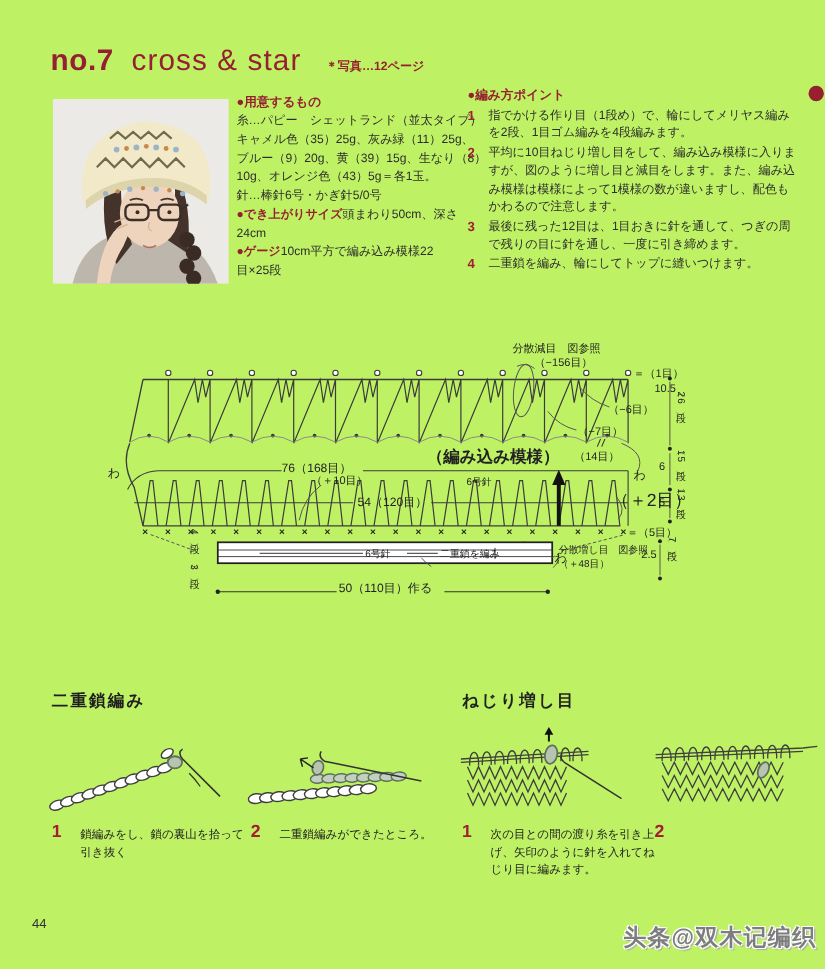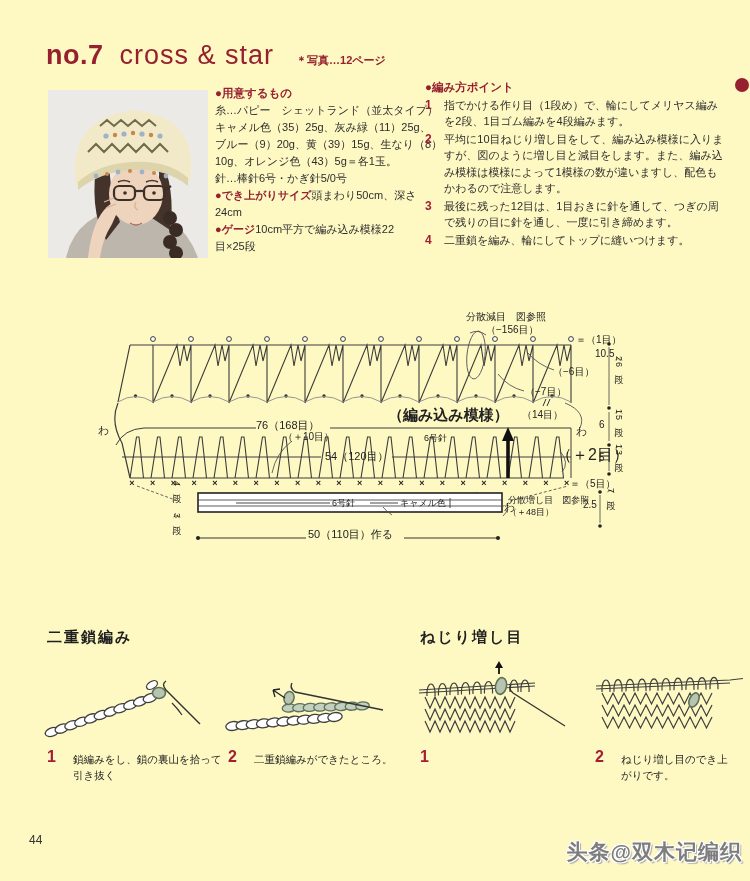--- a/index.html
+++ b/index.html
@@ -1,17 +1,17 @@
 <!DOCTYPE html>
 <html><head>
 <meta charset="utf-8">
 <style>
   html,body{margin:0;padding:0;}
   body{background:#ffffff;font-family:"Liberation Sans","DejaVu Sans",sans-serif;}
-  .page{position:relative;width:750px;height:881px;background:#fef9c3;overflow:hidden;color:#2d2d2d;}
+  .page{position:relative;width:750px;height:881px;background:#bef264;overflow:hidden;color:#2d2d2d;}
 
   
   .title-row{position:absolute;left:46px;top:40px;display:flex;align-items:baseline;white-space:nowrap;}
   .title-no{font-size:27px;font-weight:bold;color:#96202f;letter-spacing:.5px;}
   .title-name{font-size:27px;color:#96202f;margin-left:16px;letter-spacing:1px;}
   .title-ref{font-size:11px;font-weight:bold;color:#96202f;margin-left:22px;}
 
   .edge-dot{position:absolute;left:735px;top:78px;width:14px;height:14px;border-radius:50%;background:#96202f;}
 
   
@@ -234,21 +234,21 @@
   <div class="dlabel" style="left:388px;top:406px;font-size:15px;font-weight:bold">（編み込み模様）</div>
   <div class="dlabel" style="left:256px;top:418px;font-size:11px">76（168目）</div>
   <div class="dlabel" style="left:424px;top:432px;font-size:9px">6号針</div>
   <div class="dlabel" style="left:283px;top:430px;font-size:10px">（＋10目）</div>
   <div class="dlabel" style="left:325px;top:449px;font-size:11px">54（120目）</div>
   <div class="dlabel" style="left:556px;top:445px;font-size:16px">（＋2目）</div>
   <div class="dlabel" style="left:570px;top:477px;font-size:10px">＝（5目）</div>
   <div class="dlabel" style="left:508px;top:494px;font-size:9px">分散増し目　図参照</div>
   <div class="dlabel" style="left:508px;top:506px;font-size:9px">（＋48目）</div>
   <div class="dlabel" style="left:332px;top:497px;font-size:9px">6号針</div>
-  <div class="dlabel" style="left:400px;top:497px;font-size:9px">キャメル色</div>
+  <div class="dlabel" style="left:400px;top:497px;font-size:9px">二重鎖を編み</div>
   <div class="dlabel" style="left:504px;top:500px;font-size:11px">わ</div>
   <div class="dlabel" style="left:308px;top:527px;font-size:11px">50（110目）作る</div>
   <div class="dlabel" style="left:595px;top:348px;font-size:10px">10.5</div>
   <div class="vlabel" style="left:612px;top:355px">（26段）</div>
   <div class="dlabel" style="left:599px;top:419px;font-size:10px">6</div>
   <div class="vlabel" style="left:612px;top:408px">（15段）</div>
   <div class="dlabel" style="left:599px;top:452px;font-size:10px">5</div>
   <div class="vlabel" style="left:612px;top:443px">（13段）</div>
   <div class="dlabel" style="left:583px;top:499px;font-size:10px">2.5</div>
   <div class="vlabel" style="left:604px;top:487px">（7段）</div>
@@ -331,21 +331,21 @@
       <path d="M6,26 L140,20 M6,29 L140,23 M140,20 L153,18.5"></path>
       <path d="M12,32 C11,16 21,16 20,32 M24,31.7 C23,15.7 33,15.7 32,31.7 M36,31.4 C35,15.4 45,15.4 44,31.4 M48,31.1 C47,15.1 57,15.1 56,31.1 M60,30.8 C59,14.8 69,14.8 68,30.8 M72,30.5 C71,14.5 81,14.5 80,30.5 M84,30.2 C83,14.2 93,14.2 92,30.2 M96,29.9 C95,13.9 105,13.9 104,29.9 M108,29.6 C107,13.6 117,13.6 116,29.6 M120,29.3 C119,13.3 129,13.3 128,29.3"></path>
       <path d="M12,33 l5.5,11 l5.5,-11 l5.5,11 l5.5,-11 l5.5,11 l5.5,-11 l5.5,11 l5.5,-11 l5.5,11 l5.5,-11 l5.5,11 l5.5,-11 l5.5,11 l5.5,-11 l5.5,11 l5.5,-11 l5.5,11 l5.5,-11 l5.5,11 l5.5,-11"></path>
       <path d="M12,45 l5.5,11 l5.5,-11 l5.5,11 l5.5,-11 l5.5,11 l5.5,-11 l5.5,11 l5.5,-11 l5.5,11 l5.5,-11 l5.5,11 l5.5,-11 l5.5,11 l5.5,-11 l5.5,11 l5.5,-11 l5.5,11 l5.5,-11 l5.5,11 l5.5,-11"></path>
       <path d="M12,57 l5.5,11 l5.5,-11 l5.5,11 l5.5,-11 l5.5,11 l5.5,-11 l5.5,11 l5.5,-11 l5.5,11 l5.5,-11 l5.5,11 l5.5,-11 l5.5,11 l5.5,-11 l5.5,11 l5.5,-11 l5.5,11 l5.5,-11 l5.5,11 l5.5,-11"></path>
     </g>
     <ellipse cx="104" cy="40" rx="4.5" ry="7.5" transform="rotate(25 104 40)" fill="#b7c4b0" stroke="#5d7259" stroke-width="1.6"></ellipse>
   </svg>
   <div class="cap" style="left:420px;top:748px;width:185px">
     <div class="cap-num">1</div>
+    <div class="cap-text" style="width:150px">次の目との間の渡り糸を引き上げ、矢印のように針を入れてねじり目に編みます。</div>
   </div>
   <div class="cap" style="left:595px;top:748px;width:150px">
     <div class="cap-num">2</div>
-    <div class="cap-text" style="width:115px">ねじり増し目のでき上がりです。</div>
   </div>
 
   <div class="page-num">44</div>
   <div class="watermark">头条@双木记编织</div>
 </div>
 
 </body></html>

